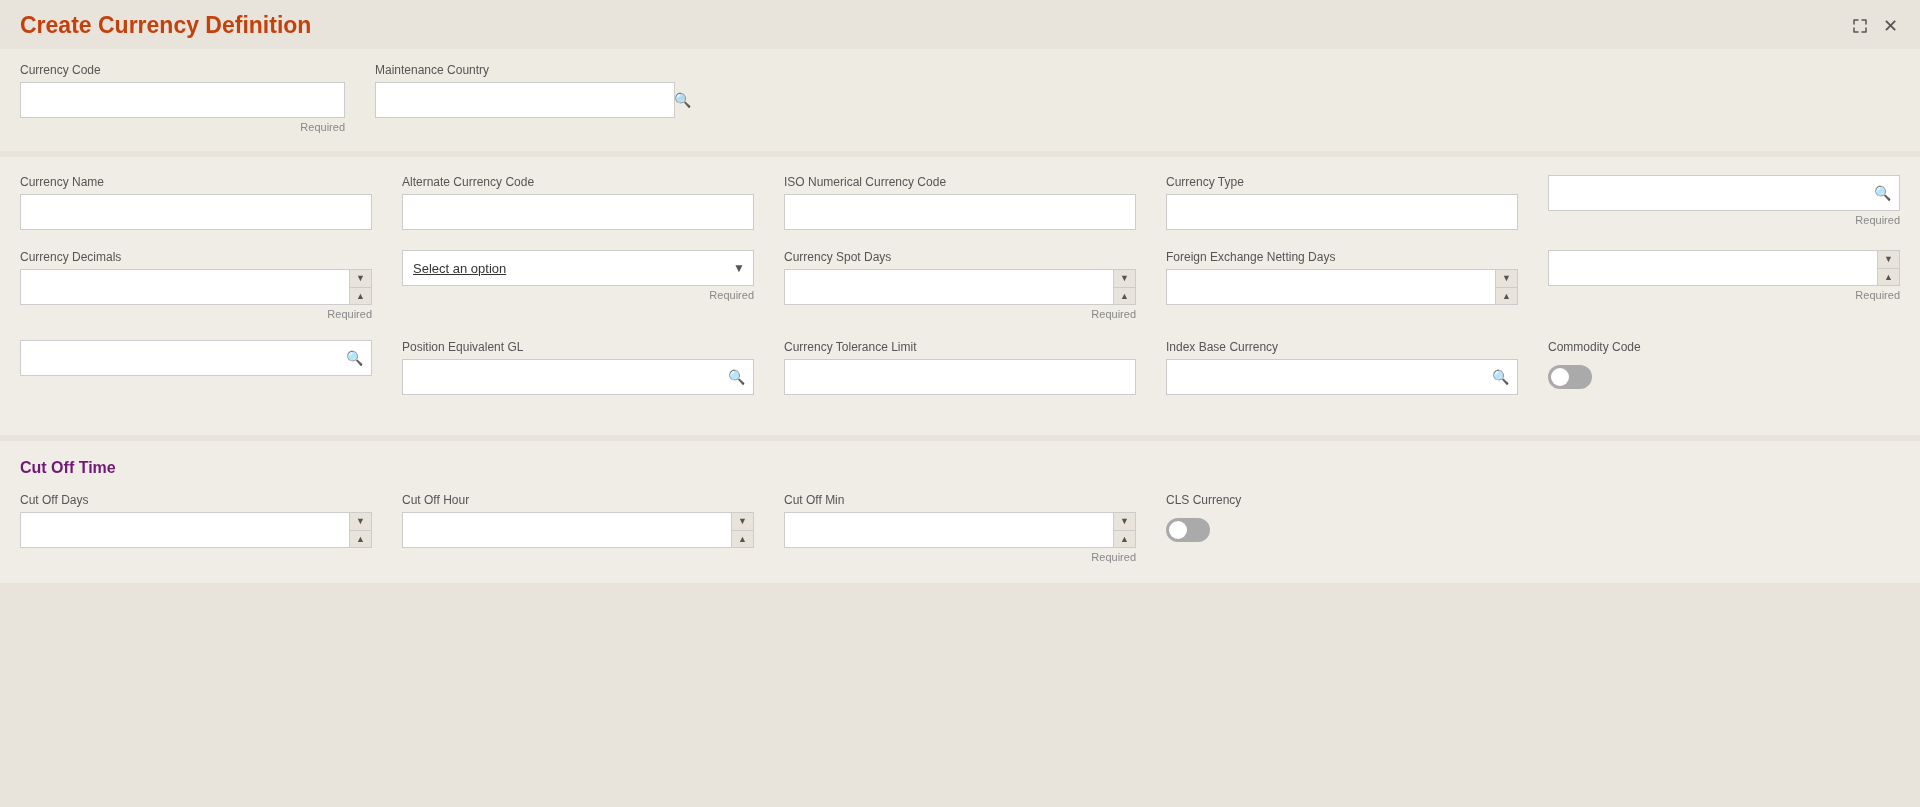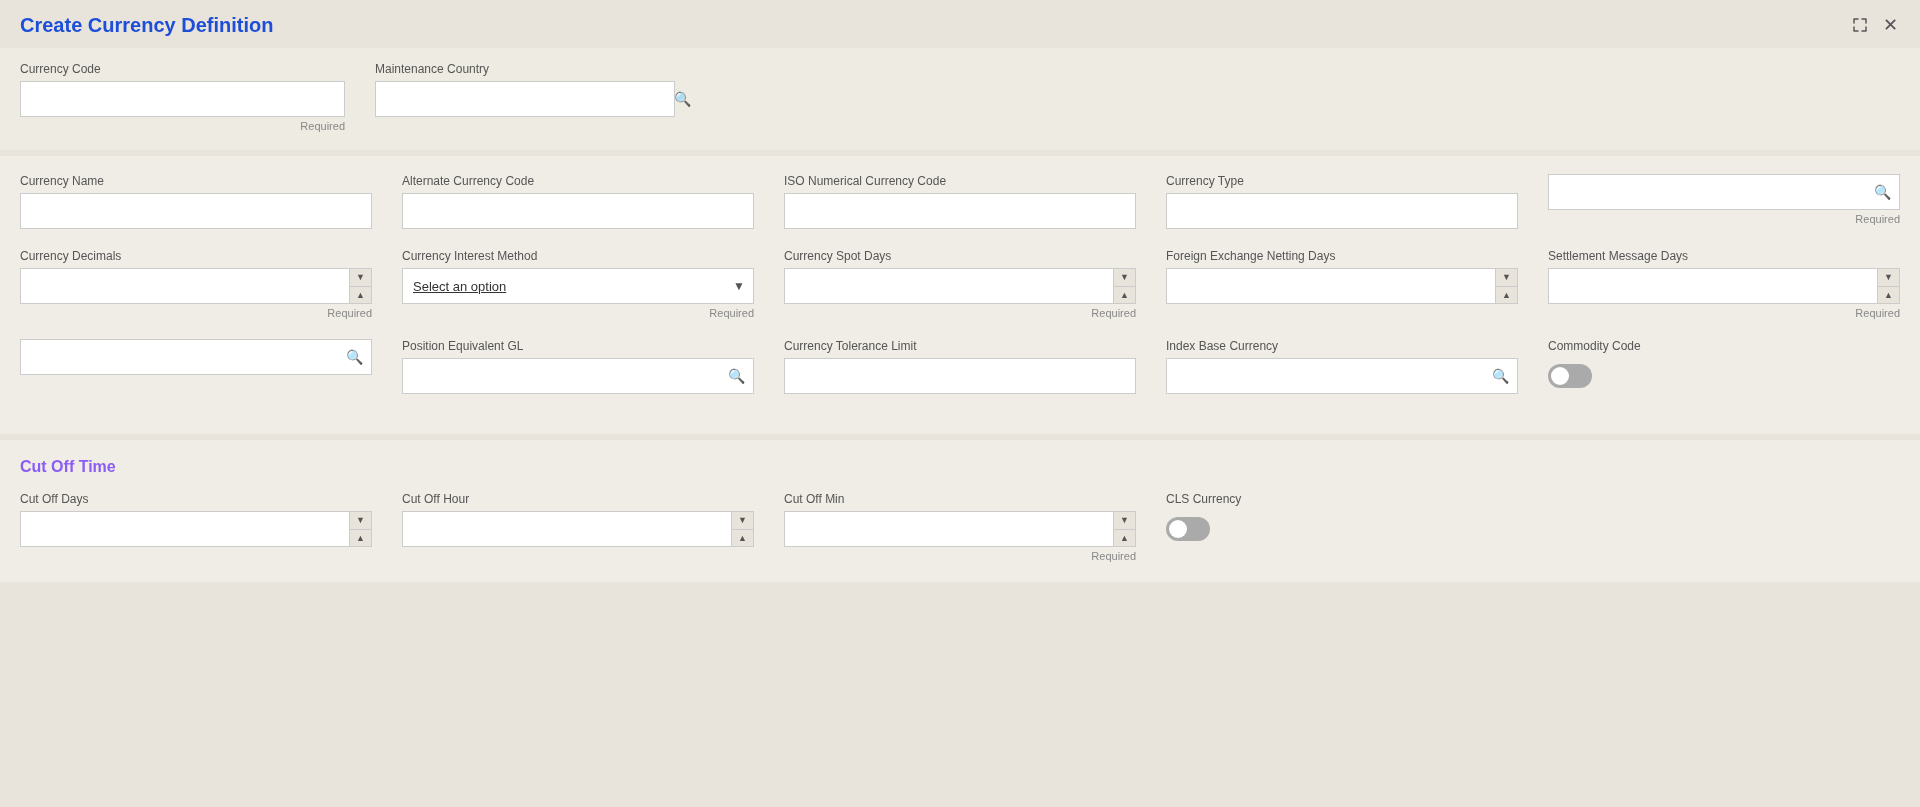--- a/index.html
+++ b/index.html
@@ -16,23 +16,23 @@
       position: relative;
     }
     .header {
       display: flex;
       align-items: center;
       justify-content: space-between;
       padding: 12px 20px 10px 20px;
       background: #e8e4dc;
     }
     .header-title {
-      font-size: 20px;
+      font-size: 23px;
       font-weight: bold;
-      color: #1d4ed8;
+      color: #c2410c;
     }
     .header-icons {
       display: flex;
       align-items: center;
       gap: 10px;
     }
     .icon-btn {
       background: none;
       border: none;
       cursor: pointer;
@@ -44,21 +44,21 @@
       padding: 2px;
     }
     .section {
       background: #f0ede6;
       margin-bottom: 6px;
       padding: 18px 20px 20px 20px;
     }
     .section-title {
       font-size: 16px;
       font-weight: bold;
-      color: #8b5cf6;
+      color: #701a75;
       margin-bottom: 16px;
     }
     .form-grid {
       display: grid;
       gap: 20px 30px;
     }
     .grid-2 { grid-template-columns: 1fr 1fr; }
     .grid-4 { grid-template-columns: 1fr 1fr 1fr 1fr 1fr; }
     .form-group {
       display: flex;
@@ -275,21 +275,20 @@
         <div class="spinner-input">
           <input type="text" style="">
           <div class="spinner-buttons">
             <button class="spinner-btn">▼</button>
             <button class="spinner-btn">▲</button>
           </div>
         </div>
         <div class="form-required">Required</div>
       </div>
       <div class="form-group">
-        <label class="form-label">Currency Interest Method</label>
         <div class="dropdown-single">
           <select>
             <option value="">Select an option</option>
           </select>
           <span class="dropdown-single-arrow">▼</span>
         </div>
         <div class="form-required">Required</div>
       </div>
       <div class="form-group">
         <label class="form-label">Currency Spot Days</label>
@@ -307,21 +306,20 @@
         <label class="form-label">Foreign Exchange Netting Days</label>
         <div class="spinner-input">
           <input type="text" style="">
           <div class="spinner-buttons">
             <button class="spinner-btn">▼</button>
             <button class="spinner-btn">▲</button>
           </div>
         </div>
       </div>
       <div class="form-group">
-        <label class="form-label">Settlement Message Days</label>
         <div class="spinner-input">
           <input type="text" style="">
           <div class="spinner-buttons">
             <button class="spinner-btn">▼</button>
             <button class="spinner-btn">▲</button>
           </div>
         </div>
         <div class="form-required">Required</div>
       </div>
       <div class="form-group">

